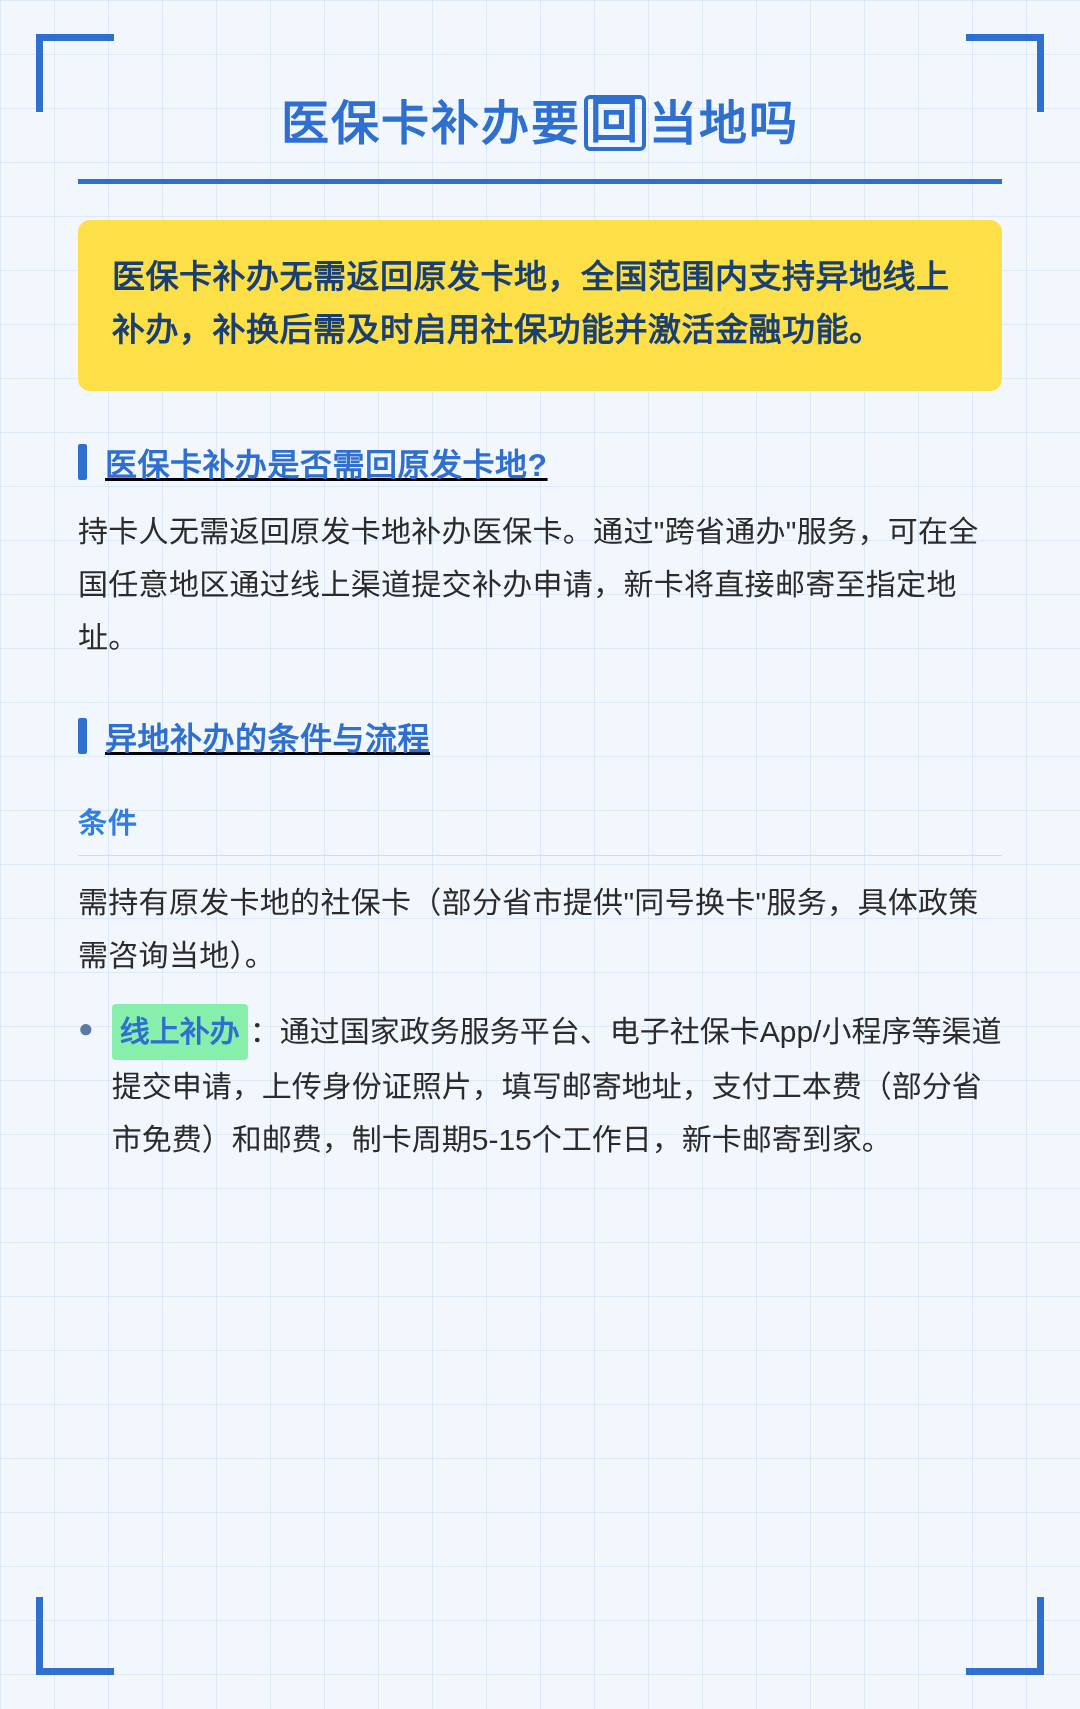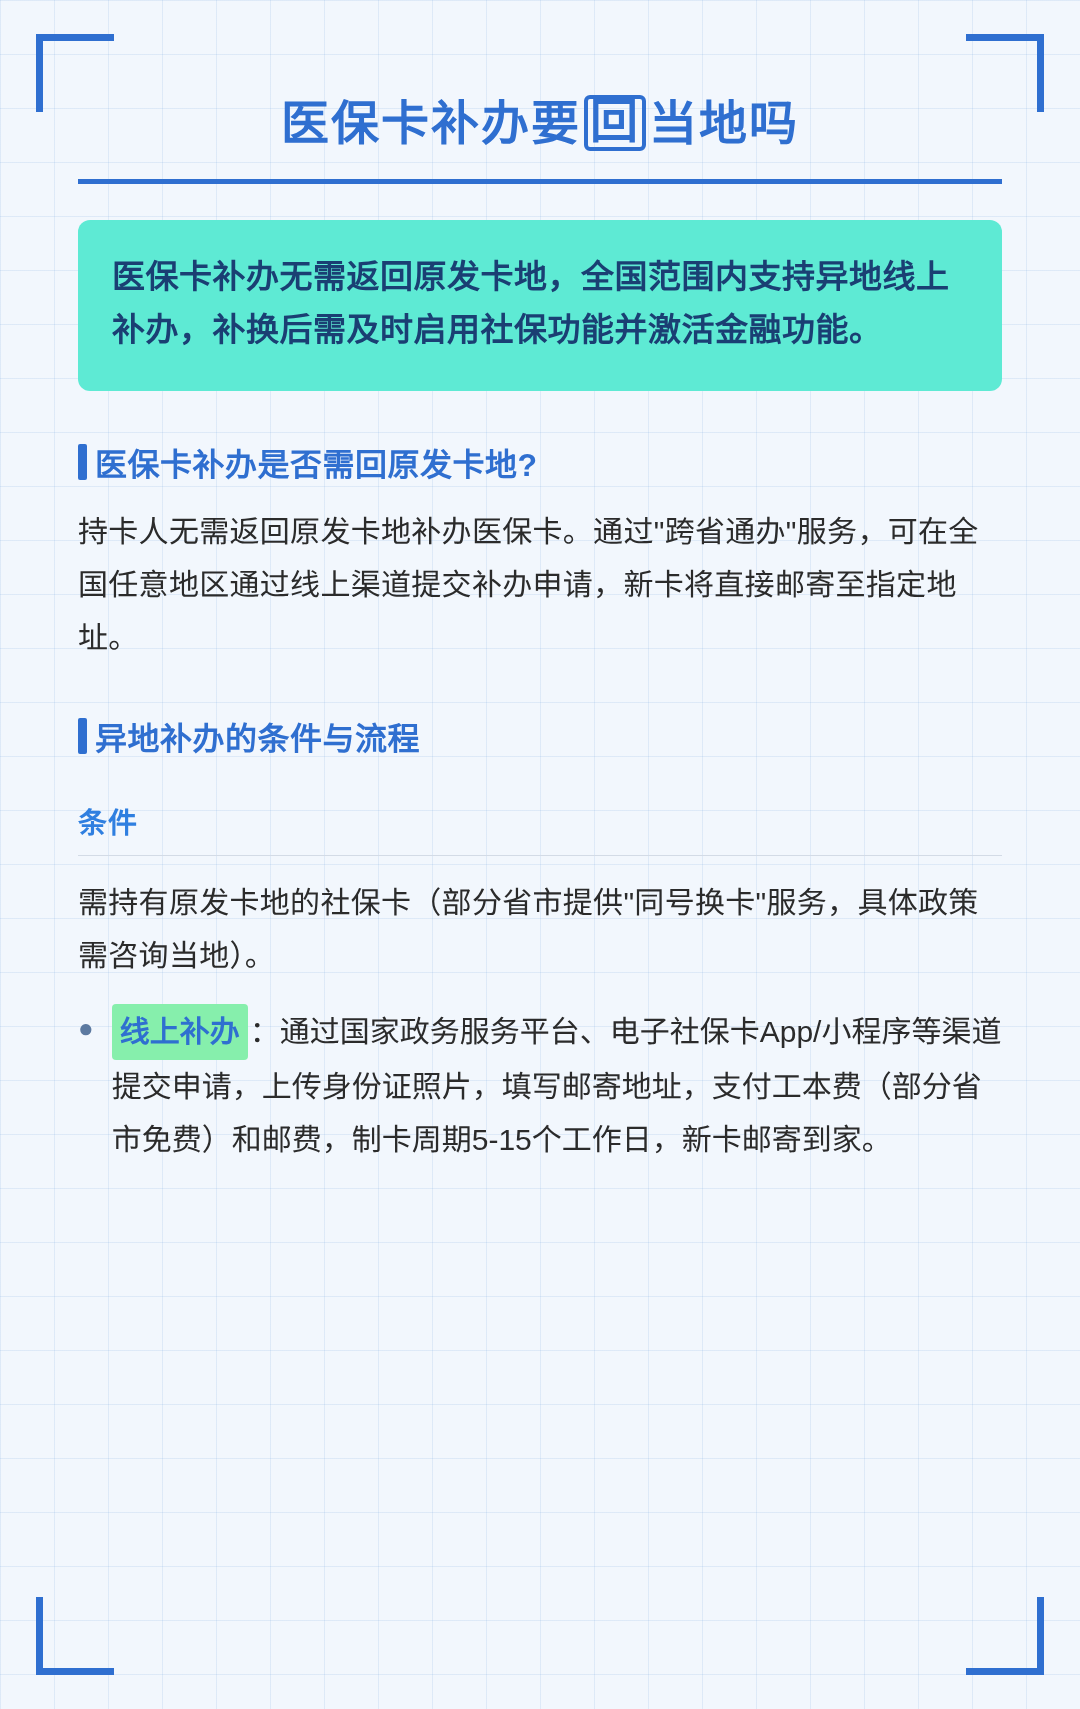--- a/index.html
+++ b/index.html
@@ -74,38 +74,39 @@
   .title-rule {
     height: 5px;
     background: #2f6fd0;
     margin: 26px 0 0 0;
     width: 100%;
   }
 
   
   .summary {
     margin-top: 36px;
-    background: #5eead4;
+    background: #fde047;
     border-radius: 12px;
     padding: 30px 34px 34px 34px;
   }
   .summary p {
     font-size: 33px;
     font-weight: bold;
     color: #1a3f73;
     line-height: 1.62;
     letter-spacing: 0.5px;
   }
 
   
   .section-head {
     display: flex;
     align-items: center;
     margin-top: 48px;
-    gap: 8px;
+    gap: 18px;
+    text-decoration: underline;
   }
   .section-bar {
     width: 9px;
     height: 36px;
     background: #2f6fd0;
     border-radius: 2px;
     flex: 0 0 auto;
   }
   .section-title {
     font-size: 32px;

